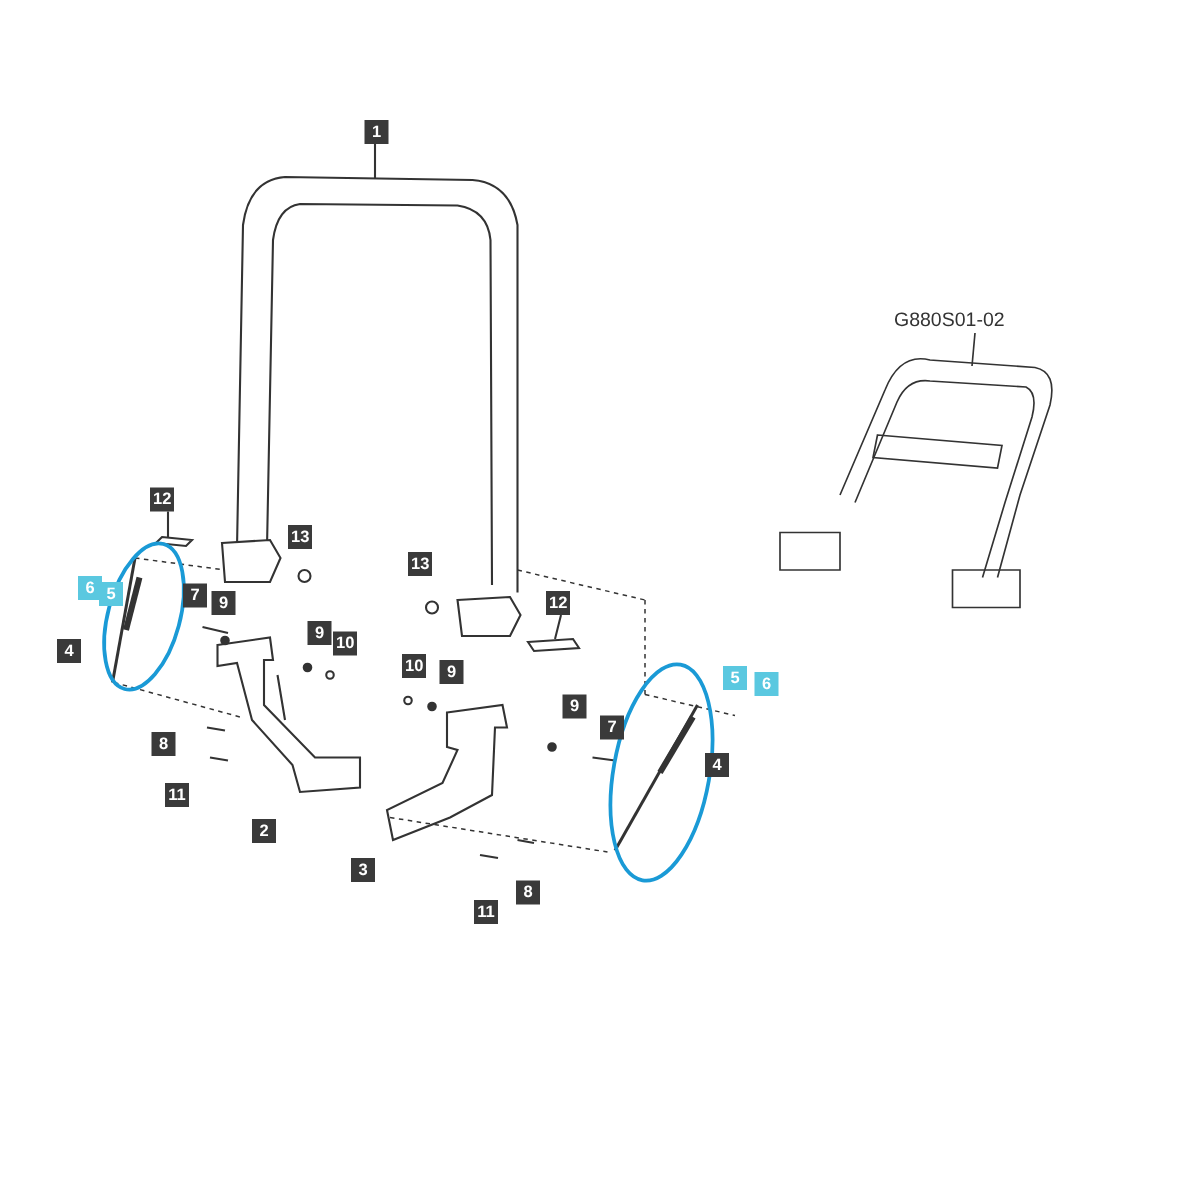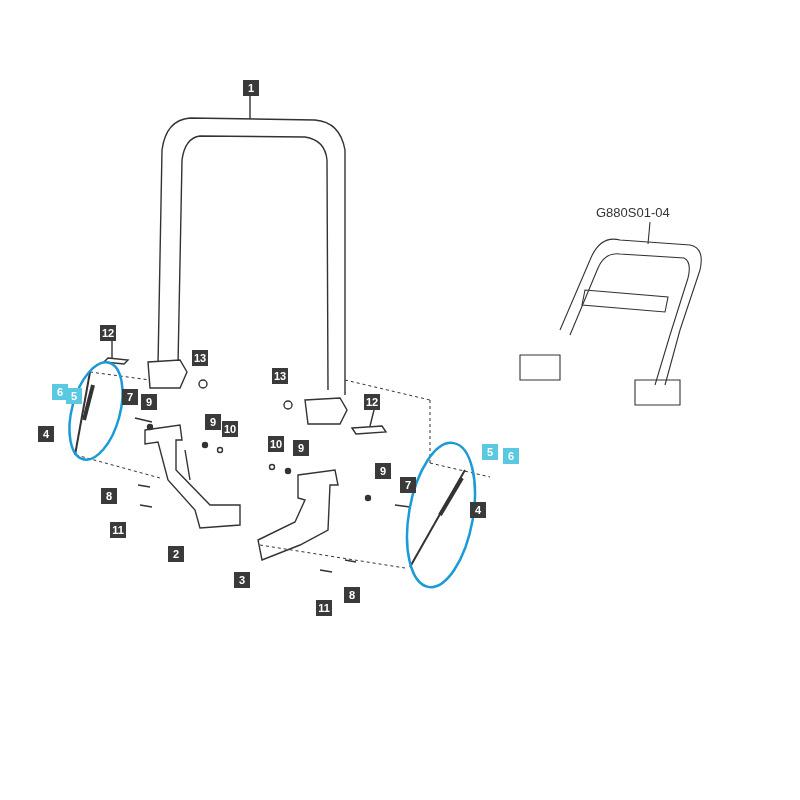--- a/index.html
+++ b/index.html
@@ -70,21 +70,21 @@
   <g stroke-width="1.1">
     <path d="M560 330 L590 260 Q600 235 620 240 L690 245 Q705 248 700 270 L680 330 L665 385"></path>
     <path d="M570 335 L598 268 Q605 252 620 254 L684 258 Q692 262 688 278 L670 335 L655 385"></path>
     <path d="M585 290 L668 297 L665 312 L582 305 Z"></path>
     <path d="M520 355 L560 355 L560 380 L520 380 Z"></path>
     <path d="M635 380 L680 380 L680 405 L635 405 Z"></path>
     <line x1="650" y1="222" x2="648" y2="244"></line>
   </g>
 </svg>
 
-<div class="ref">G880S01-04</div>
+<div class="ref">G880S01-02</div>
 
 <div id="labels">
     <div class="lbl" style="left: 243px; top: 80px;">1</div>
     <div class="lbl" style="left: 100px; top: 325px;">12</div>
     <div class="lbl" style="left: 192px; top: 350px;">13</div>
     <div class="lbl cyan" style="left: 52px; top: 384px;">6</div>
     <div class="lbl cyan" style="left: 66px; top: 388px;">5</div>
     <div class="lbl" style="left: 122px; top: 389px;">7</div>
     <div class="lbl" style="left: 141px; top: 394px;">9</div>
     <div class="lbl" style="left: 38px; top: 426px;">4</div>

